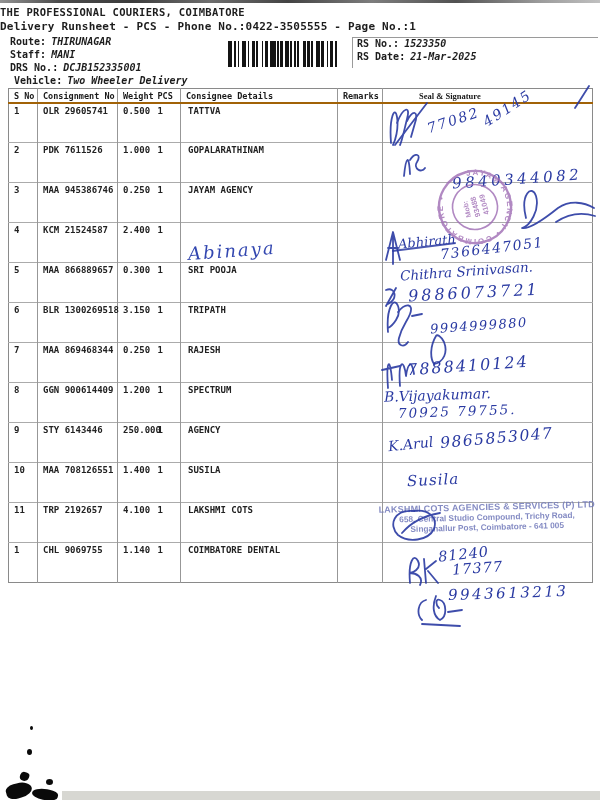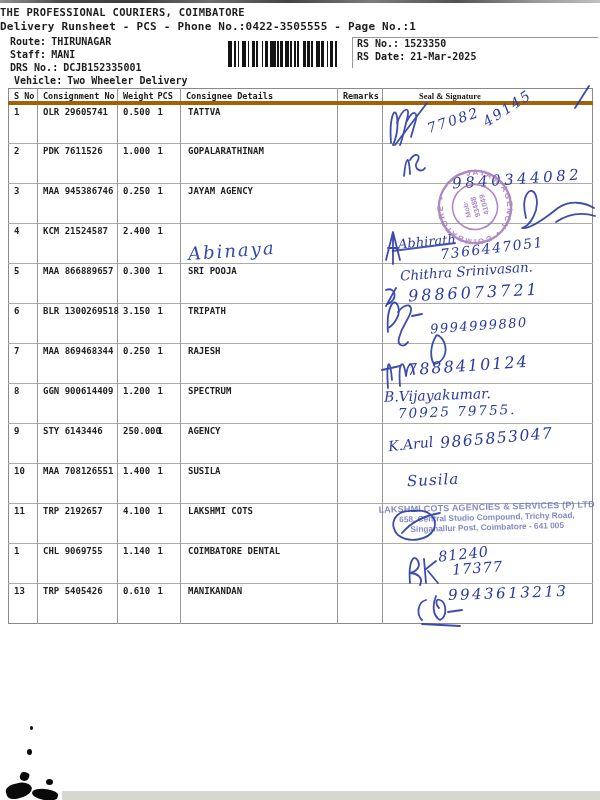--- a/index.html
+++ b/index.html
@@ -11,35 +11,35 @@
   .hw { font-family:"DejaVu Serif", serif; font-style:italic; color:#2a3aa2; white-space:nowrap; }
   .center { width:100%; text-align:left; }
 
   .top-strip { left:0; top:0; width:600px; height:3px;
     background:linear-gradient(90deg,#808080 0%,#2a2a2a 10%,#191919 22%,#555 35%,#222 48%,#666 62%,#333 76%,#8a8a8a 90%,#b5b5b5 100%);
     opacity:.85; }
 
   .title { top:6px; font-size:10.5px; letter-spacing:.3px; }
   .subtitle { top:20px; font-size:11px; letter-spacing:.2px; }
   .meta-line { font-size:10px; }
-  .meta-line .val { margin-left:5px; }
+  .meta-line .val { margin-left:5px;font-style:italic; }
 
   .barcode { left:228px; top:41px; width:116px; height:26px; display:flex; align-items:stretch; }
   .barcode span { height:100%; flex-shrink:0; }
 
   .rs-top-line { left:352px; top:37px; width:246px; height:1px; background:#9a9a9a; }
   .rs-left-line { left:352px; top:37px; width:1px; height:31px; background:#9a9a9a; }
 
   table.runsheet { position:absolute; left:8px; top:88px; width:584px;
     border-collapse:collapse; table-layout:fixed; border:1px solid #8a8a8a; }
   table.runsheet th, table.runsheet td {
     border-left:1px solid #979797; vertical-align:top; text-align:left;
     padding:2px 0 0 5px; font:700 9px "DejaVu Sans Mono", monospace;
     color:#222; white-space:nowrap; overflow:visible; }
-  table.runsheet th { font-size:8.5px; height:14px; border-bottom:4px solid #a16207; color:#1a1a1a; }
+  table.runsheet th { font-size:8.5px; height:14px; border-bottom:2px solid #a16207; color:#1a1a1a; }
   table.runsheet th:first-child, table.runsheet td:first-child { border-left:none; }
   table.runsheet th.pcs, table.runsheet td.pcs { border-left:none; }
   table.runsheet td { border-top:1px solid #ababab; height:40px; }
   table.runsheet td.consignee { padding-left:7px; }
   table.runsheet th.seal { padding-left:36px;font-family:Liberation Serif, serif; }
 
   .ink-svg path, .ink-svg line, .ink-svg ellipse { stroke:#2a3aa2; stroke-width:1.8; fill:none;
     stroke-linecap:round; stroke-linejoin:round; }
   .ink-svg { opacity:.9; }
 
@@ -260,29 +260,20 @@
         </tr>
         <tr>
           <td>1</td>
           <td>CHL 9069755</td>
           <td>1.140</td>
           <td class="pcs">1</td>
           <td class="consignee">COIMBATORE DENTAL</td>
           <td></td>
           <td></td>
         </tr>
-        <tr>
-          <td>13</td>
-          <td>TRP 5405426</td>
-          <td>0.610</td>
-          <td class="pcs">1</td>
-          <td class="consignee">MANIKANDAN</td>
-          <td></td>
-          <td></td>
-        </tr>
       </tbody>
   </table>
 
   <svg class="abs ink-svg" style="left:572px;top:84px;" width="20" height="26">
     <line x1="17" y1="2" x2="3" y2="24"></line>
   </svg>
 
   <svg class="abs ink-svg" style="left:381px;top:101px;" width="56" height="48">
     <path d="M10,42 C8,16 14,4 16,16 C18,28 14,40 12,44"></path>
     <path d="M16,22 C22,6 30,4 26,18 C23,30 21,40 19,44 M26,20 C32,8 38,10 34,22 L30,36"></path>

